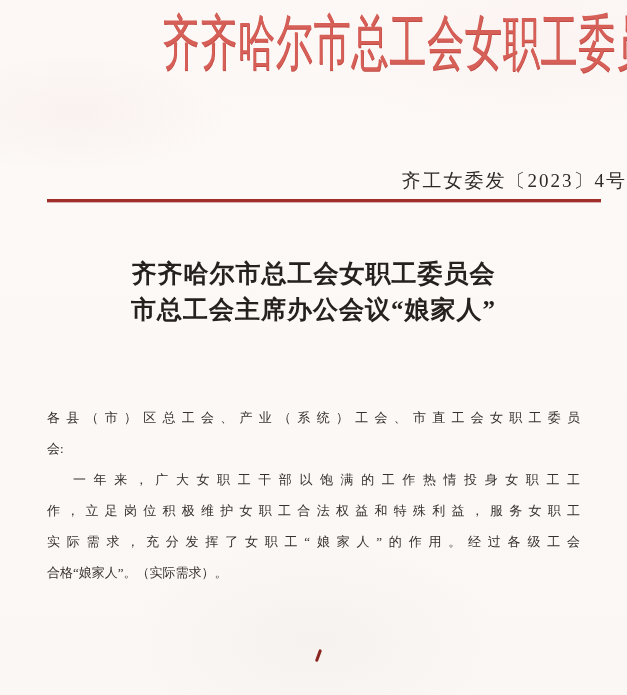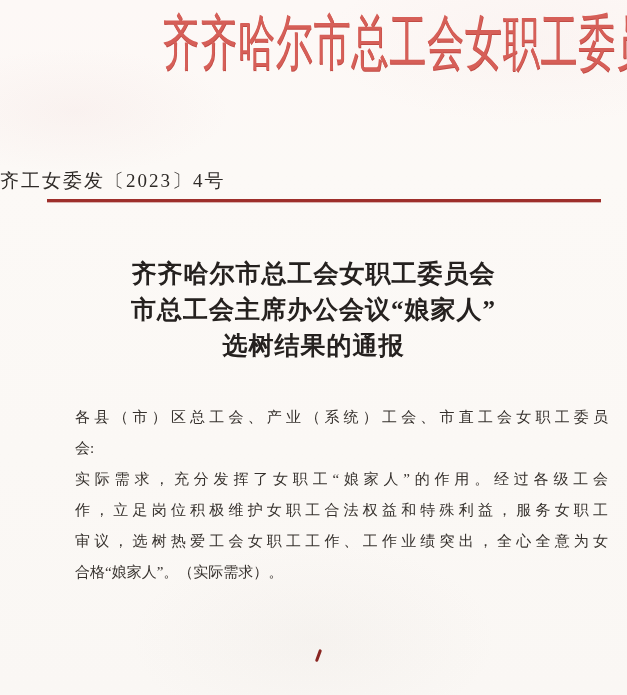--- a/index.html
+++ b/index.html
@@ -47,21 +47,21 @@
     transform: scaleX(0.62);
     transform-origin: 50% 50%;
     letter-spacing: 1px;
   }
 
   .doc-number {
     position: absolute;
     top: 168px;
     left: 0;
     width: 627px;
-    text-align: left;
+    text-align: right;
     font-size: 19px;
     letter-spacing: 2px;
     color: #2e2a27;
   }
 
   .red-line {
     position: absolute;
     top: 199px;
     left: 47px;
     width: 554px;
@@ -81,24 +81,23 @@
     line-height: 36px;
     color: #25211f;
     letter-spacing: 1px;
   }
 
   .body-block {
     position: absolute;
     top: 402px;
     left: 47px;
     width: 533px;
-    font-size: 15px;
+    font-size: 13px;
     line-height: 31px;
     color: #36312d;
-    margin-left: 28px;
   }
   .line {
     height: 31px;
     white-space: nowrap;
   }
   .line.j {
     white-space: normal;
     text-align: justify;
     text-align-last: justify;
     text-justify: inter-character;
@@ -125,27 +124,26 @@
     <span class="stretch">齐齐哈尔市总工会女职工委员会</span>
   </div>
 
   <div class="doc-number">齐工女委发〔2023〕4号</div>
 
   <div class="red-line"></div>
 
   <div class="doc-title">
     <div>齐齐哈尔市总工会女职工委员会</div>
     <div>市总工会主席办公会议“娘家人”</div>
-    <div>选树结果的通报</div>
   </div>
 
   <div class="body-block">
     <div class="line j">各县（市）区总工会、产业（系统）工会、市直工会女职工委员</div>
     <div class="line">会:</div>
+    <div class="line j indent">一年来，广大女职工干部以饱满的工作热情投身女职工工</div>
+    <div class="line j">作，立足岗位积极维护女职工合法权益和特殊利益，服务女职工</div>
     <div class="line j">实际需求，充分发挥了女职工“娘家人”的作用。经过各级工会</div>
-    <div class="line j">作，立足岗位积极维护女职工合法权益和特殊利益，服务女职工</div>
-    <div class="line j">审议，选树热爱工会女职工工作、工作业绩突出，全心全意为女</div>
     <div class="line">合格“娘家人”。（实际需求）。</div>
   </div>
 
   <div class="pen-mark"></div>
 
 </div>
 
 </body></html>

